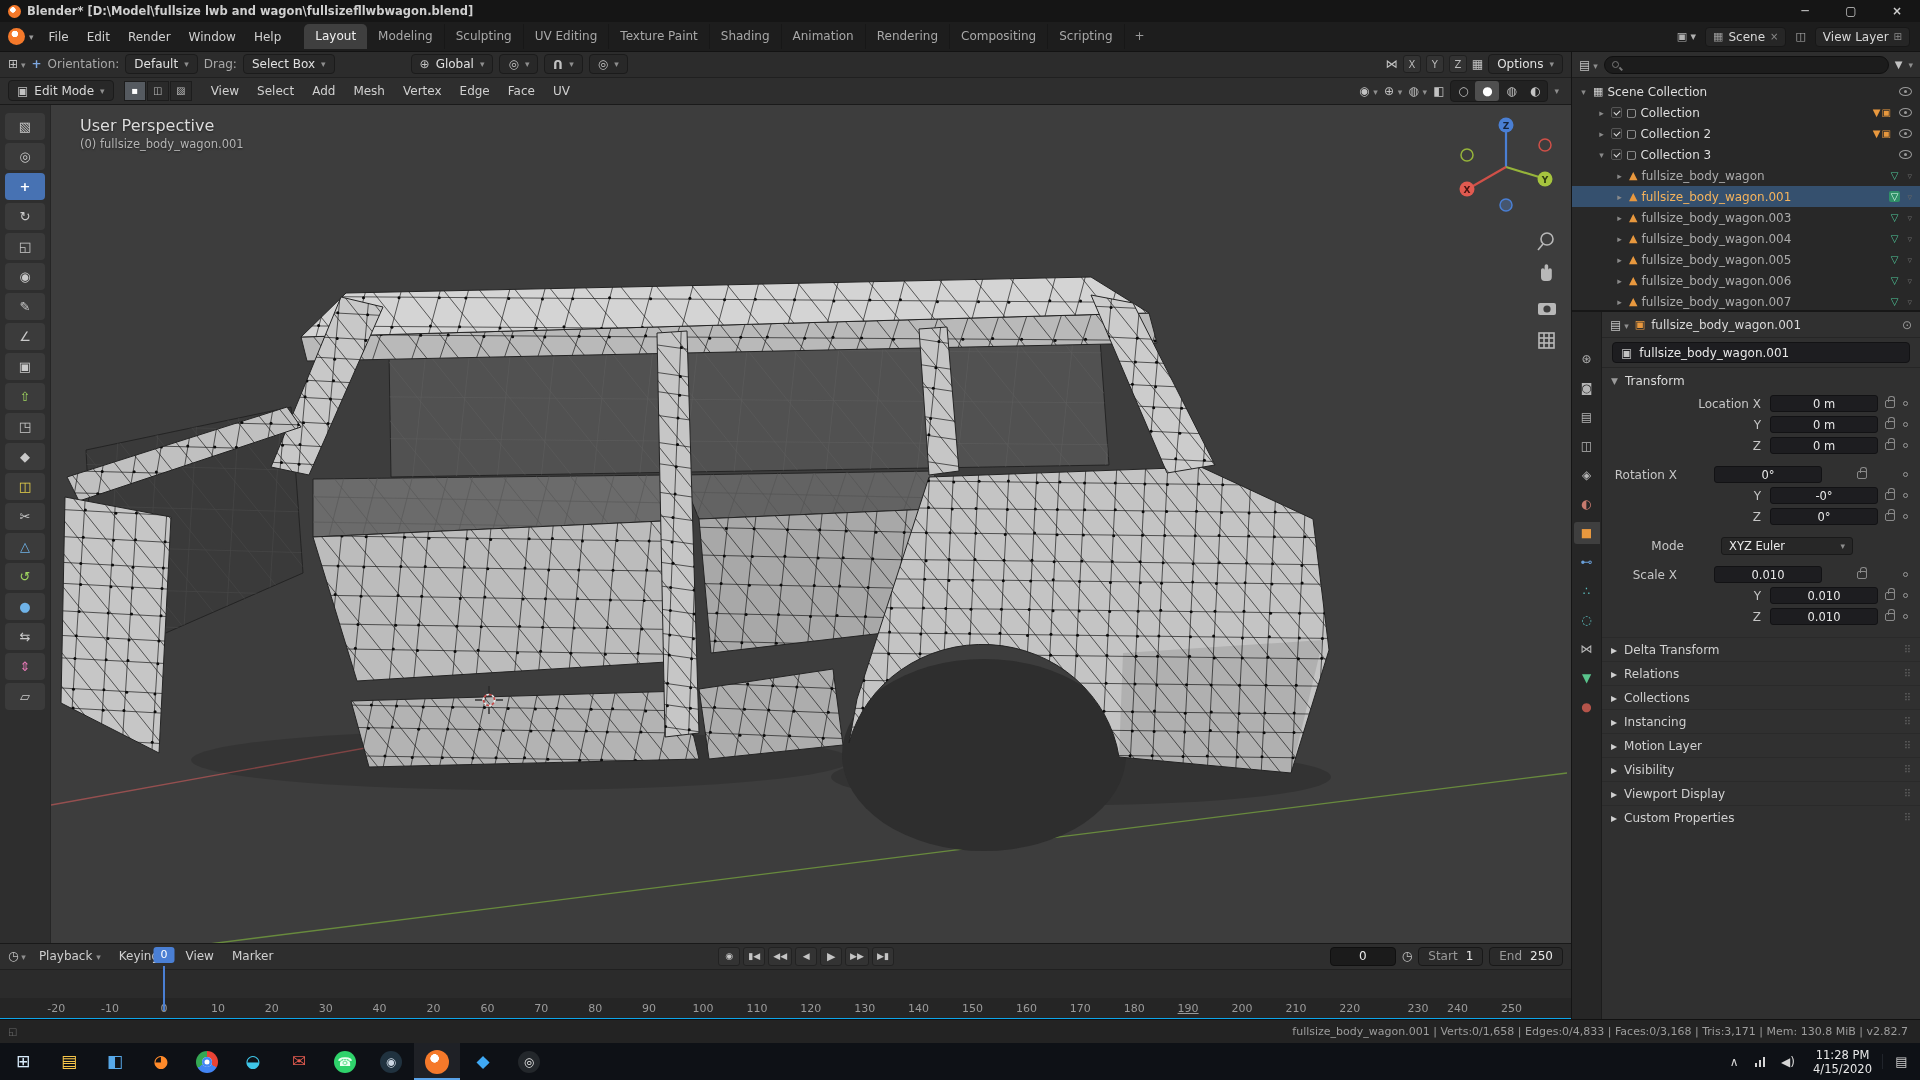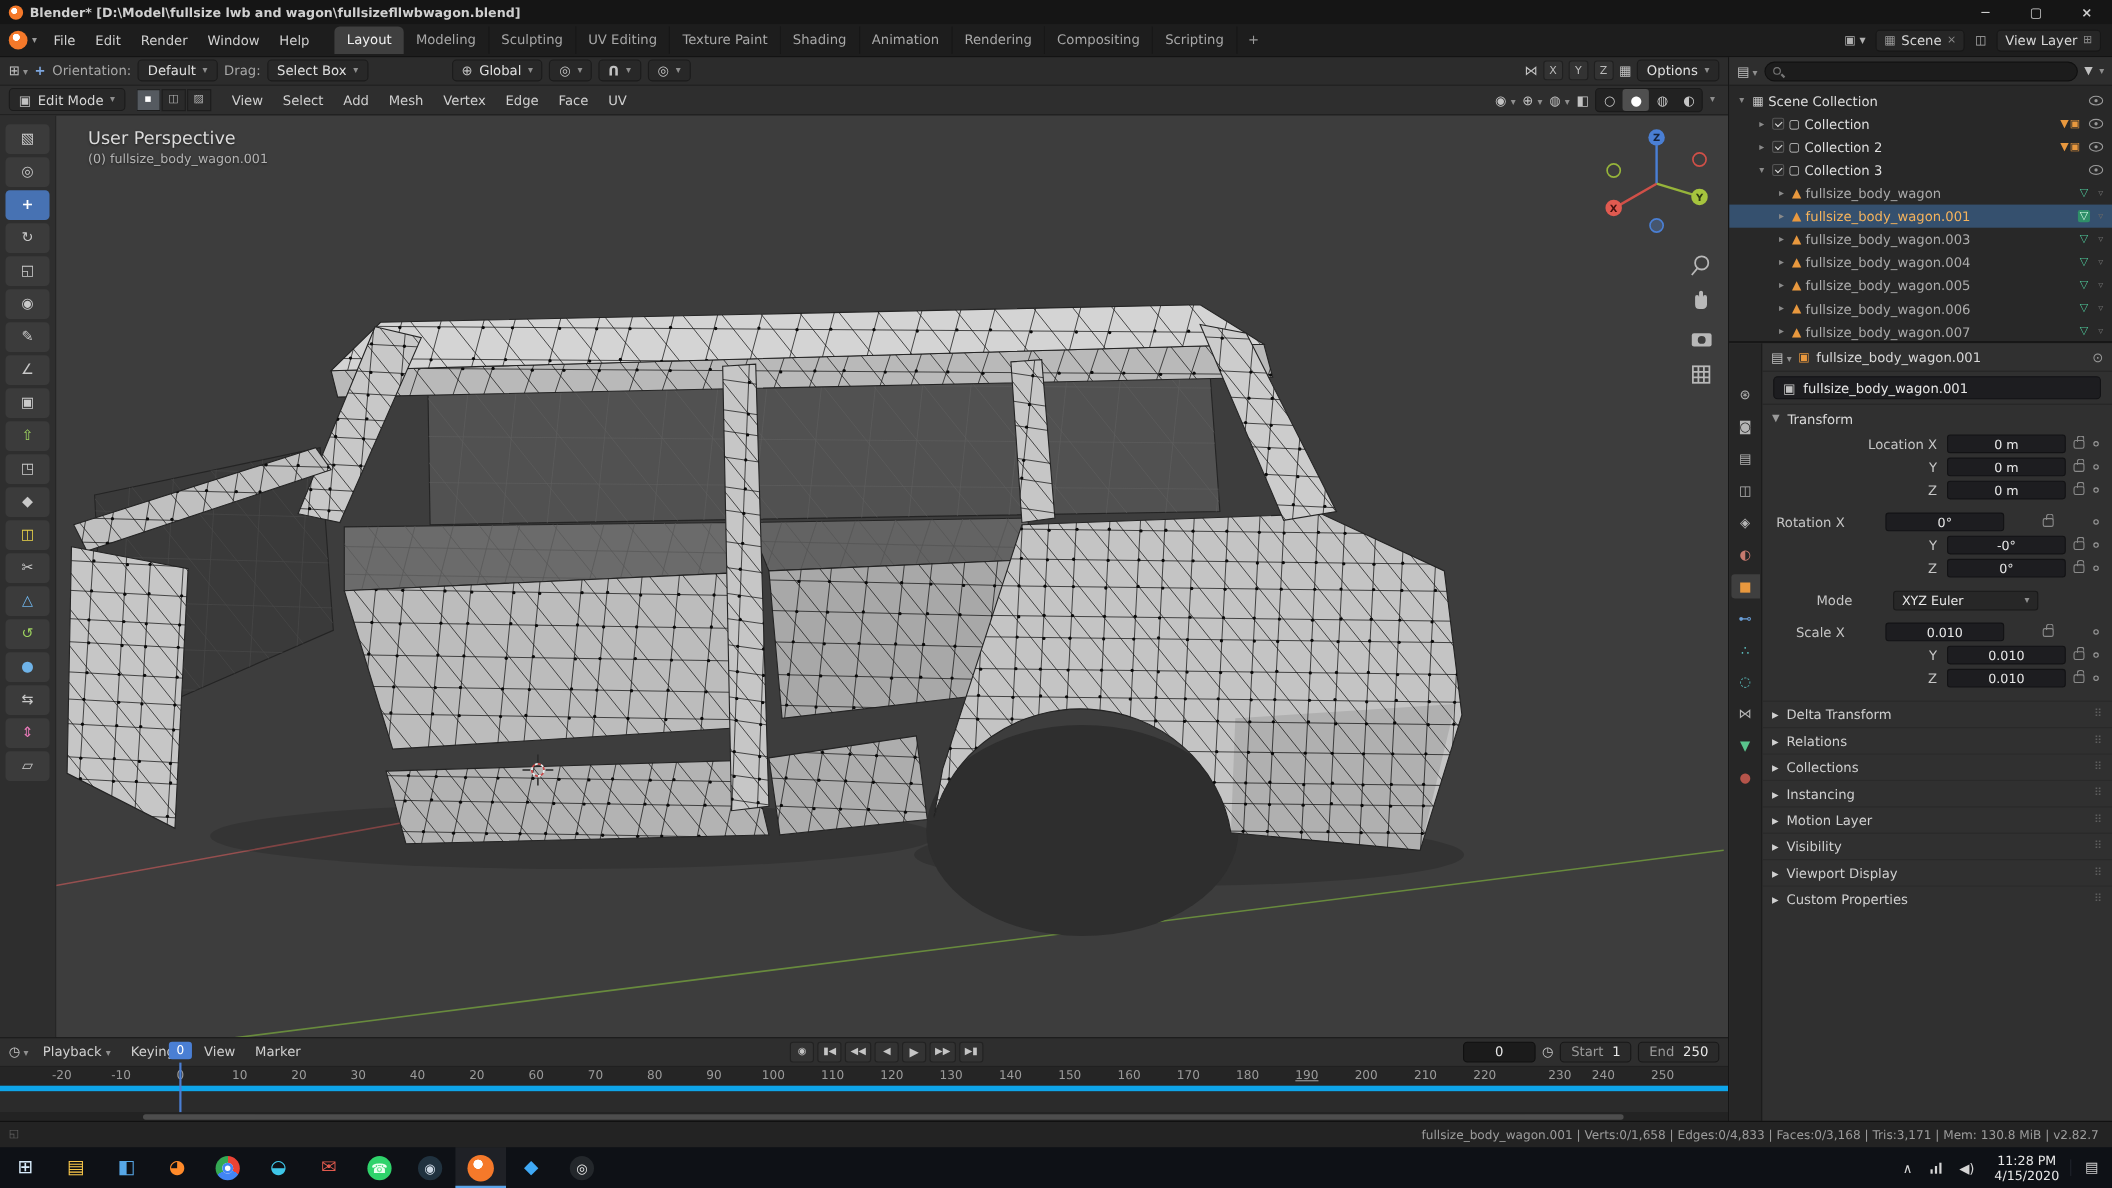--- a/index.html
+++ b/index.html
@@ -117,21 +117,21 @@
   
   .timeline { position:relative; height:76px; background:#2b2b2b; border-top:1px solid #191919; }
   .tl-header { height:26px; background:#2e2e2e; border-bottom:1px solid #202020; display:flex; align-items:center; gap:4px; padding:0 8px; }
   .tl-transport { display:flex; align-items:center; gap:3px; margin:0 auto; }
   .tp-btn { min-width:22px; height:19px; display:flex; align-items:center; justify-content:center; color:#c5c5c5; font-size:9px; background:#333; border:1px solid #222; border-radius:3px; padding:0 4px; }
   .tp-btn.play { font-size:11px; }
   .tl-fields { display:flex; align-items:center; gap:6px; }
   .tl-num { width:66px; height:19px; background:#1b1b1b; border:1px solid #101010; border-radius:4px; color:#e8e8e8; display:flex; align-items:center; justify-content:center; }
   .tl-range { height:19px; background:#2a2a2a; border:1px solid #181818; border-radius:4px; display:flex; align-items:center; gap:8px; padding:0 9px; }
   .tl-range .rl { color:#9a9a9a; } .tl-range .rv { color:#e8e8e8; }
-  .tl-ruler { position:relative; height:22px; background:#252525; border-bottom:5px solid #0ea5e9; }
+  .tl-ruler { position:relative; height:22px; background:#252525; border-bottom:2px solid #0ea5e9;margin-top:28px; }
   .tick { position:absolute; bottom:3px; transform:translateX(-50%); font-size:11px; color:#9b9b9b; }
   .tl-track { height:19px; background:#2b2b2b; }
   .tl-scroll { height:9px; background:#232323; position:relative; }
   .tl-scroll .bar { position:absolute; left:130px; right:95px; top:2px; height:5px; background:#4d4d4d; border-radius:3px; }
   .playhead-line { position:absolute; left:163px; top:22px; width:2px; height:45px; background:#4a7fd4; z-index:2; }
   .playhead-pill { position:absolute; left:164px; top:3px; transform:translateX(-50%); background:#4a7fd4; color:#fff; font-size:11px; border-radius:3px; padding:0 7px; line-height:16px; z-index:3; }
 
   
   .statusbar { position:absolute; left:0; top:1019px; width:1920px; height:24px; background:#232323; border-top:1px solid #111; display:flex; align-items:center; }
   .statusbar .corner { color:#666; font-size:10px; padding-left:8px; }

